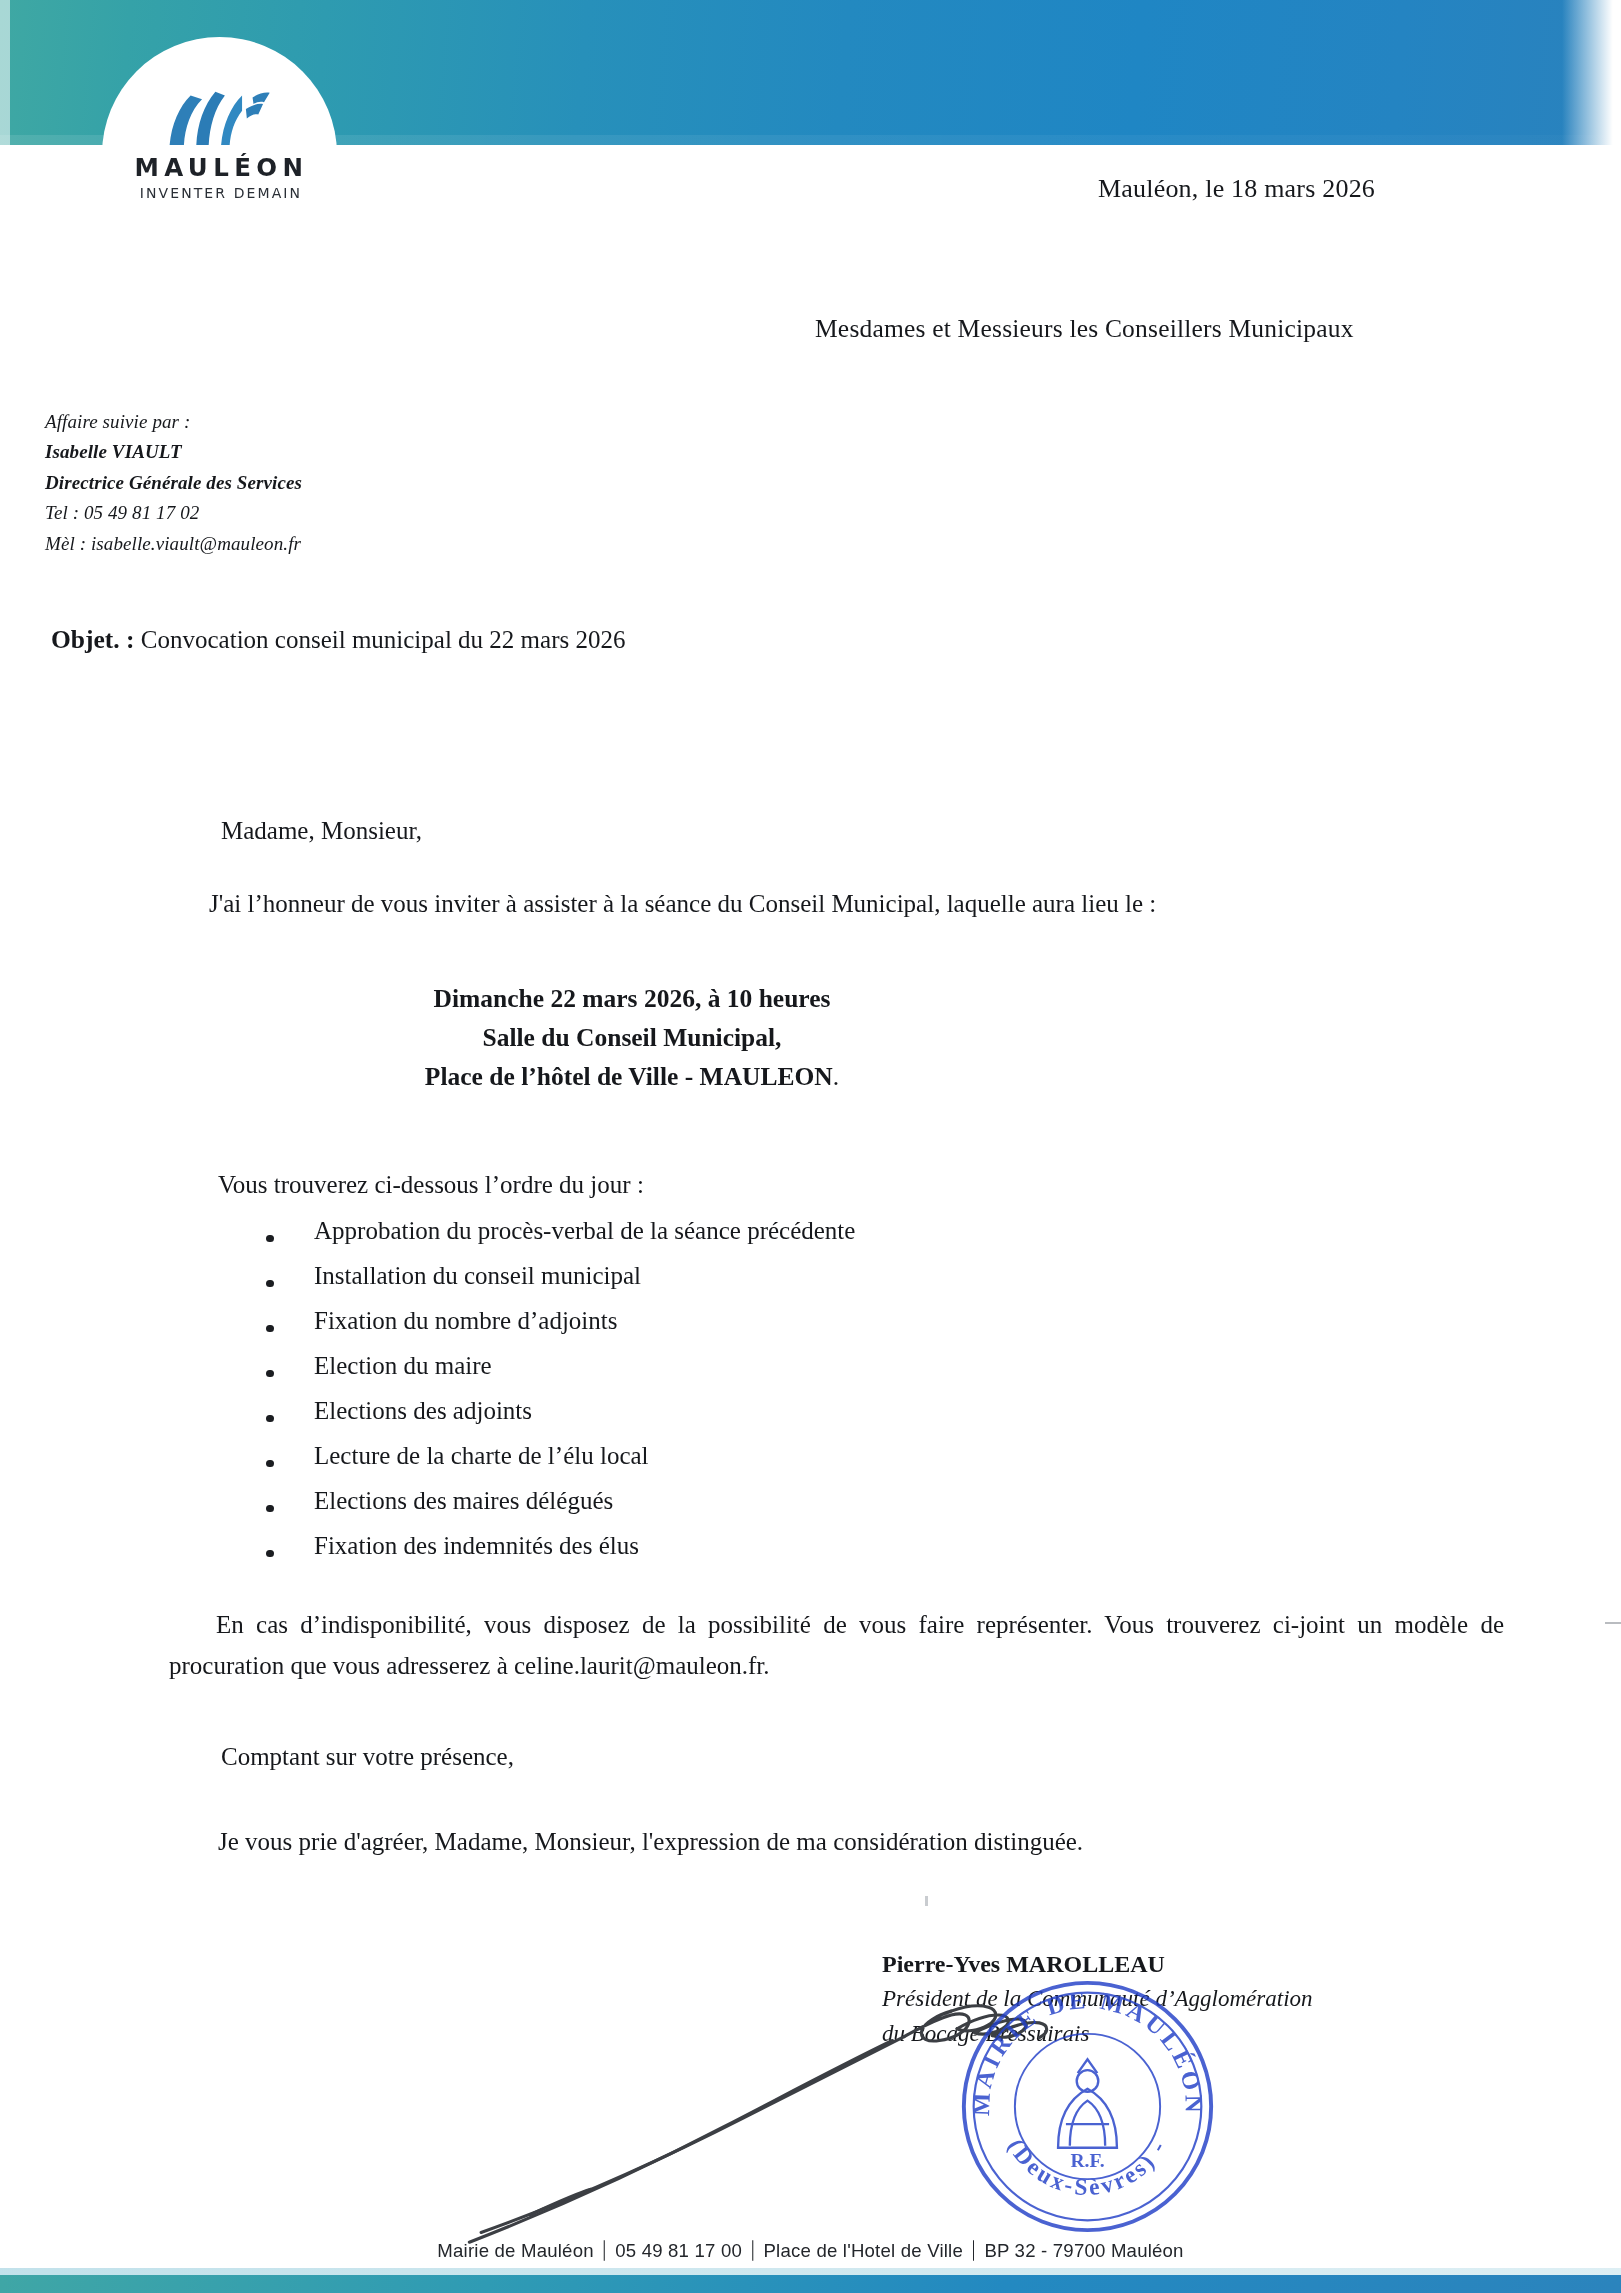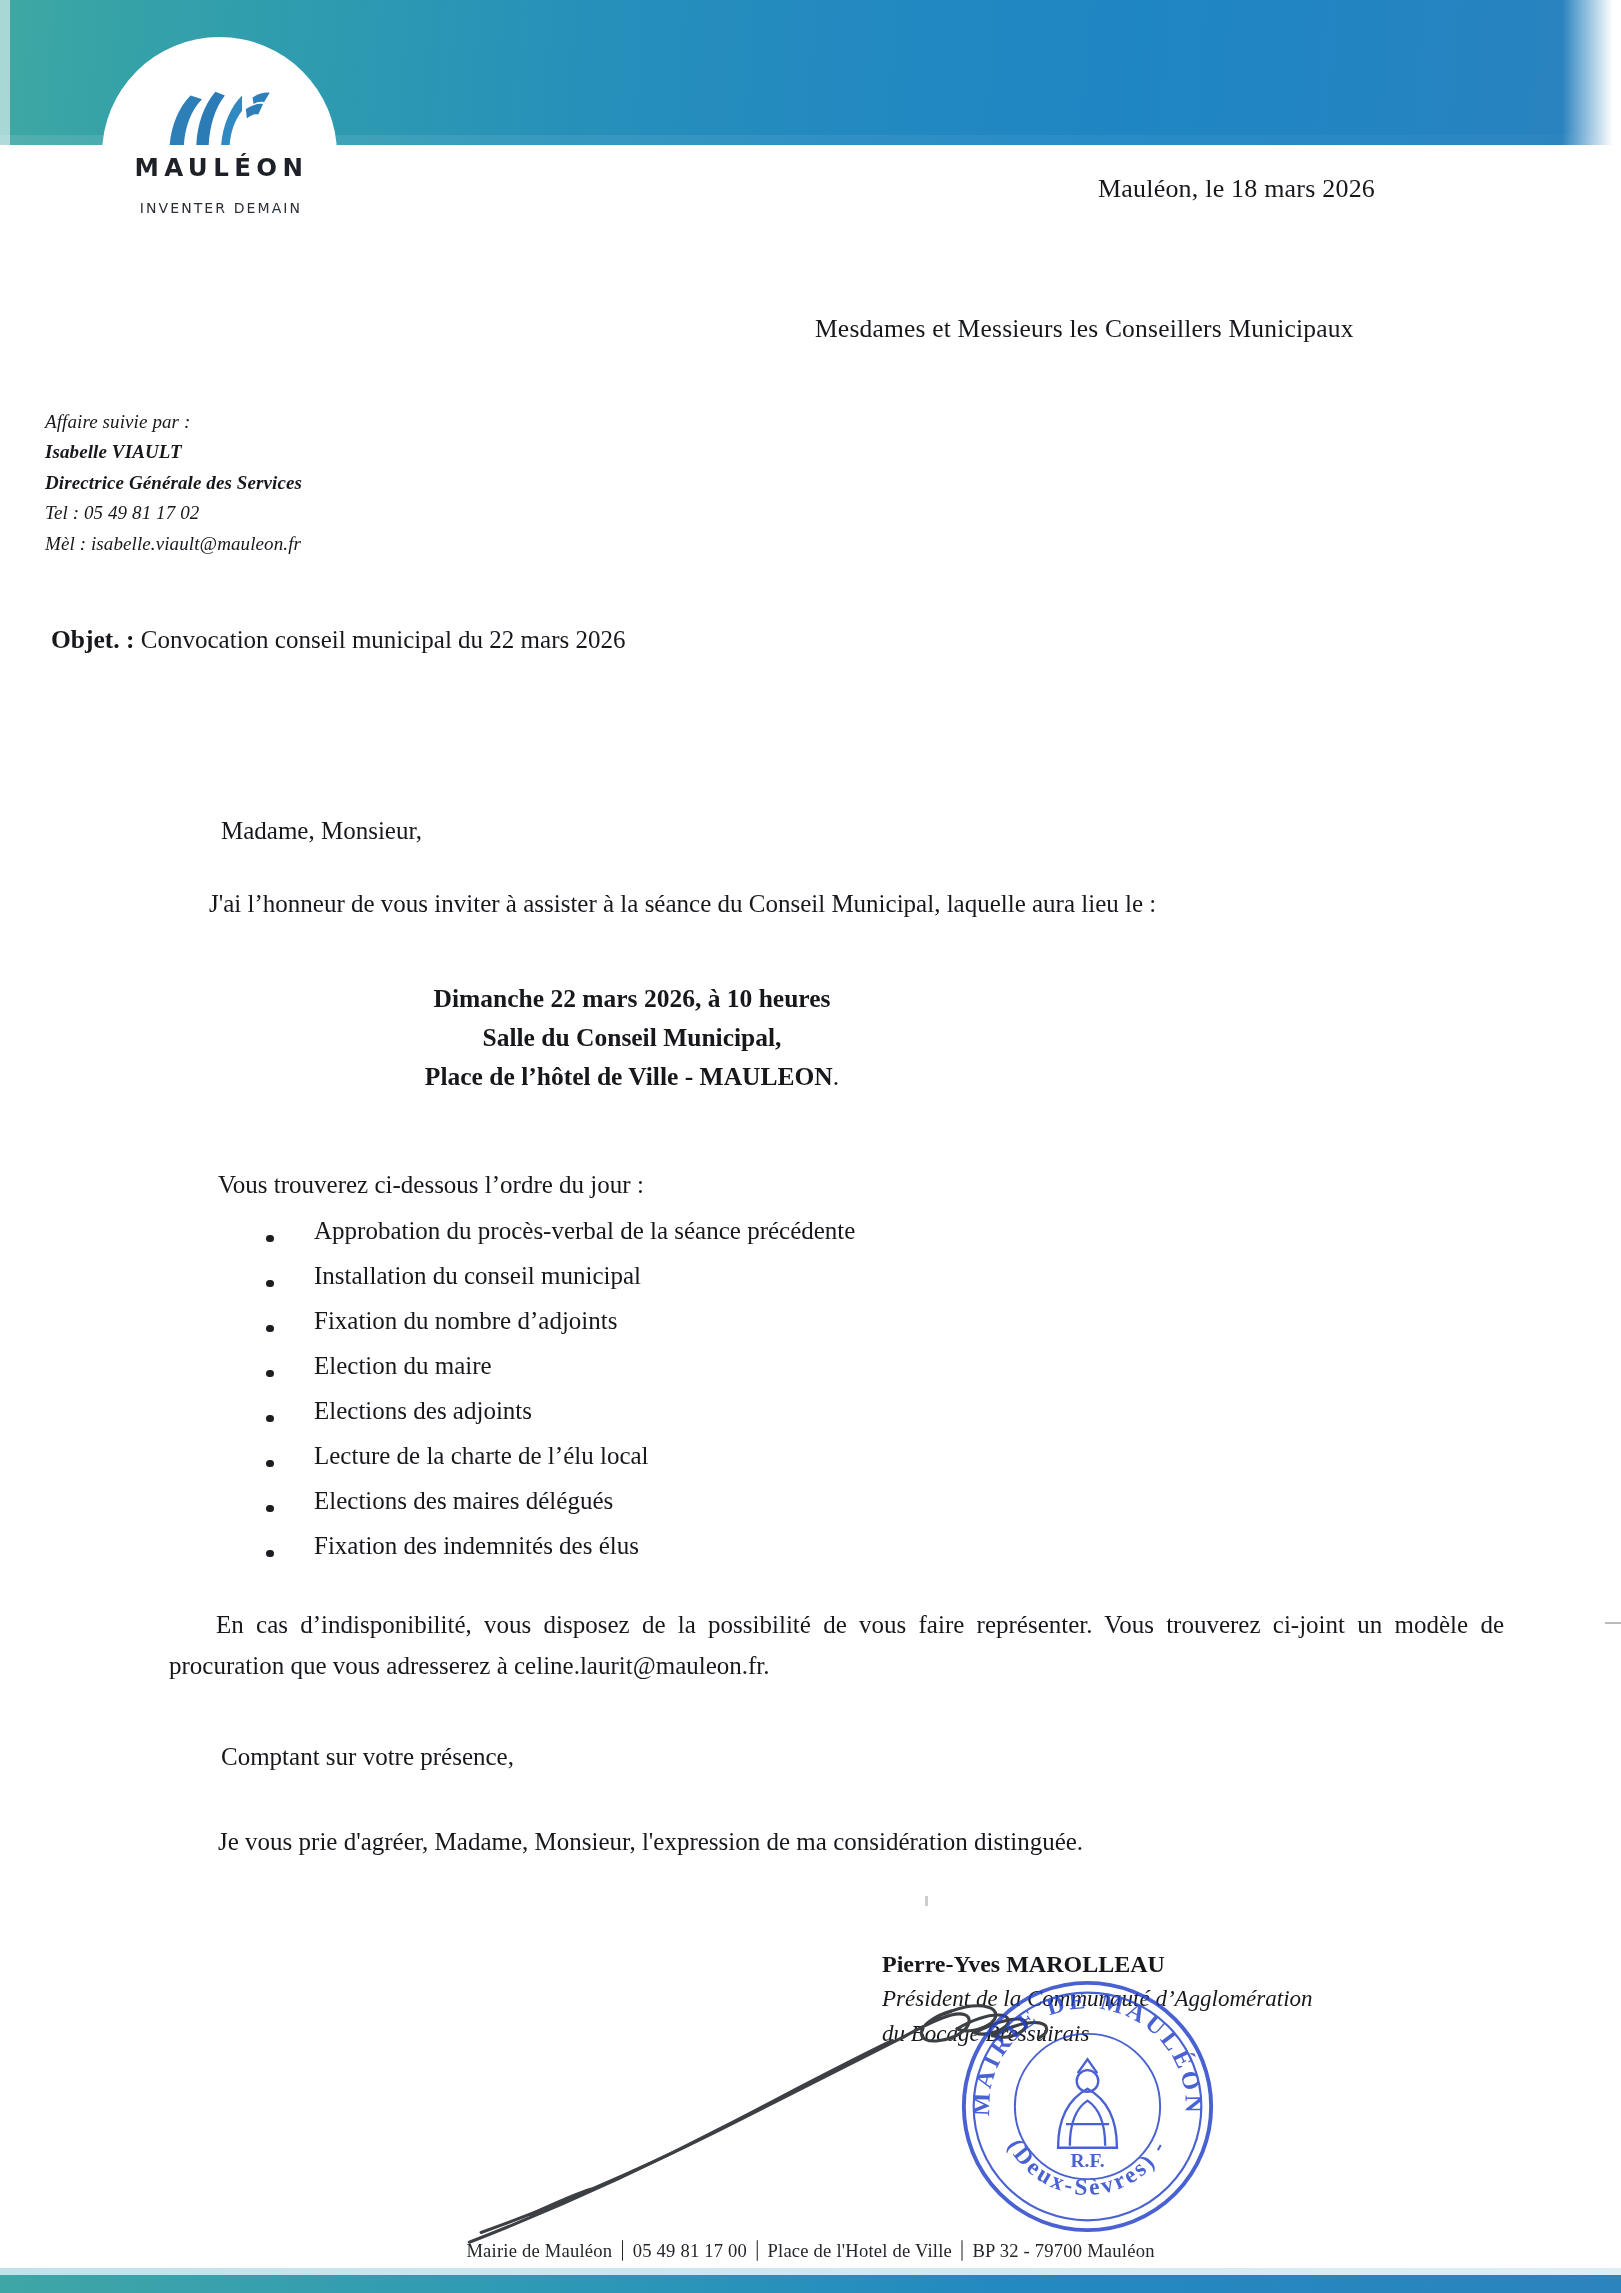--- a/index.html
+++ b/index.html
@@ -71,21 +71,21 @@
     color: #1e2228;
     line-height: 1.05;
     padding-left: 3.9px;
   }
   .logo-tag {
     font-family: "DejaVu Sans", sans-serif;
     font-weight: 400;
     font-size: 14px;
     letter-spacing: 2.1px;
     color: #2a2f36;
-    margin-top: 19px;
+    margin-top: 4px;
     padding-left: 2.9px;
   }
 
   
   .date-line {
     position: absolute;
     left: 1098px; top: 174px;
     font-size: 26px;
     letter-spacing: 0.2px;
     white-space: nowrap;
@@ -227,21 +227,21 @@
     width: 263px; height: 263px;
     pointer-events: none;
   }
 
   
   .footer-text {
     position: absolute;
     left: 0; top: 2240px;
     width: 1621px;
     text-align: center;
-    font-family: Liberation Serif, serif;
+    font-family: Liberation Sans, sans-serif;
     font-size: 18.6px;
     letter-spacing: 0.2px;
     color: #23262b;
   }
   .footer-band {
     position: absolute;
     left: 0; bottom: 0;
     width: 1621px; height: 18.6px;
     background: linear-gradient(90deg,#3fa6a6 0%, #2f9bb4 30%, #2389c1 62%, #2b84bd 100%);
   }

